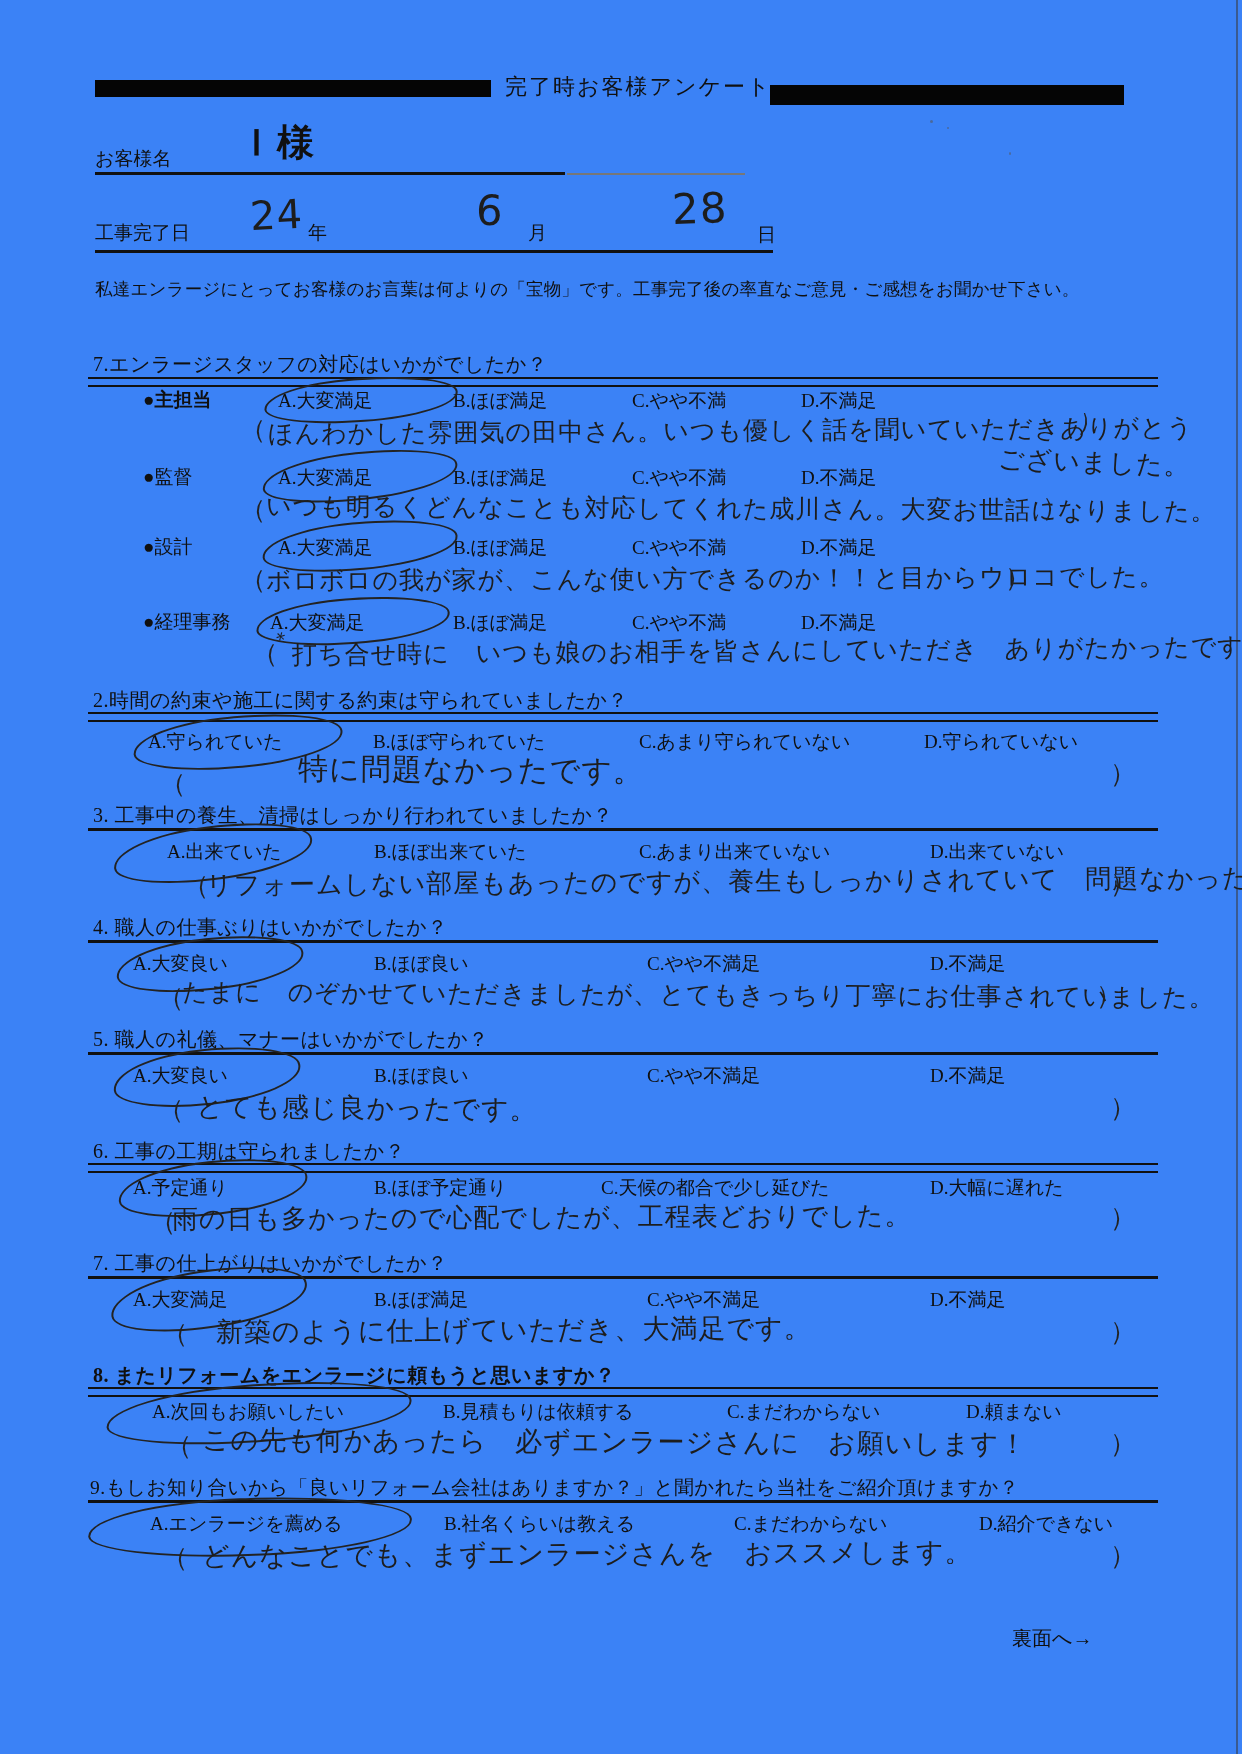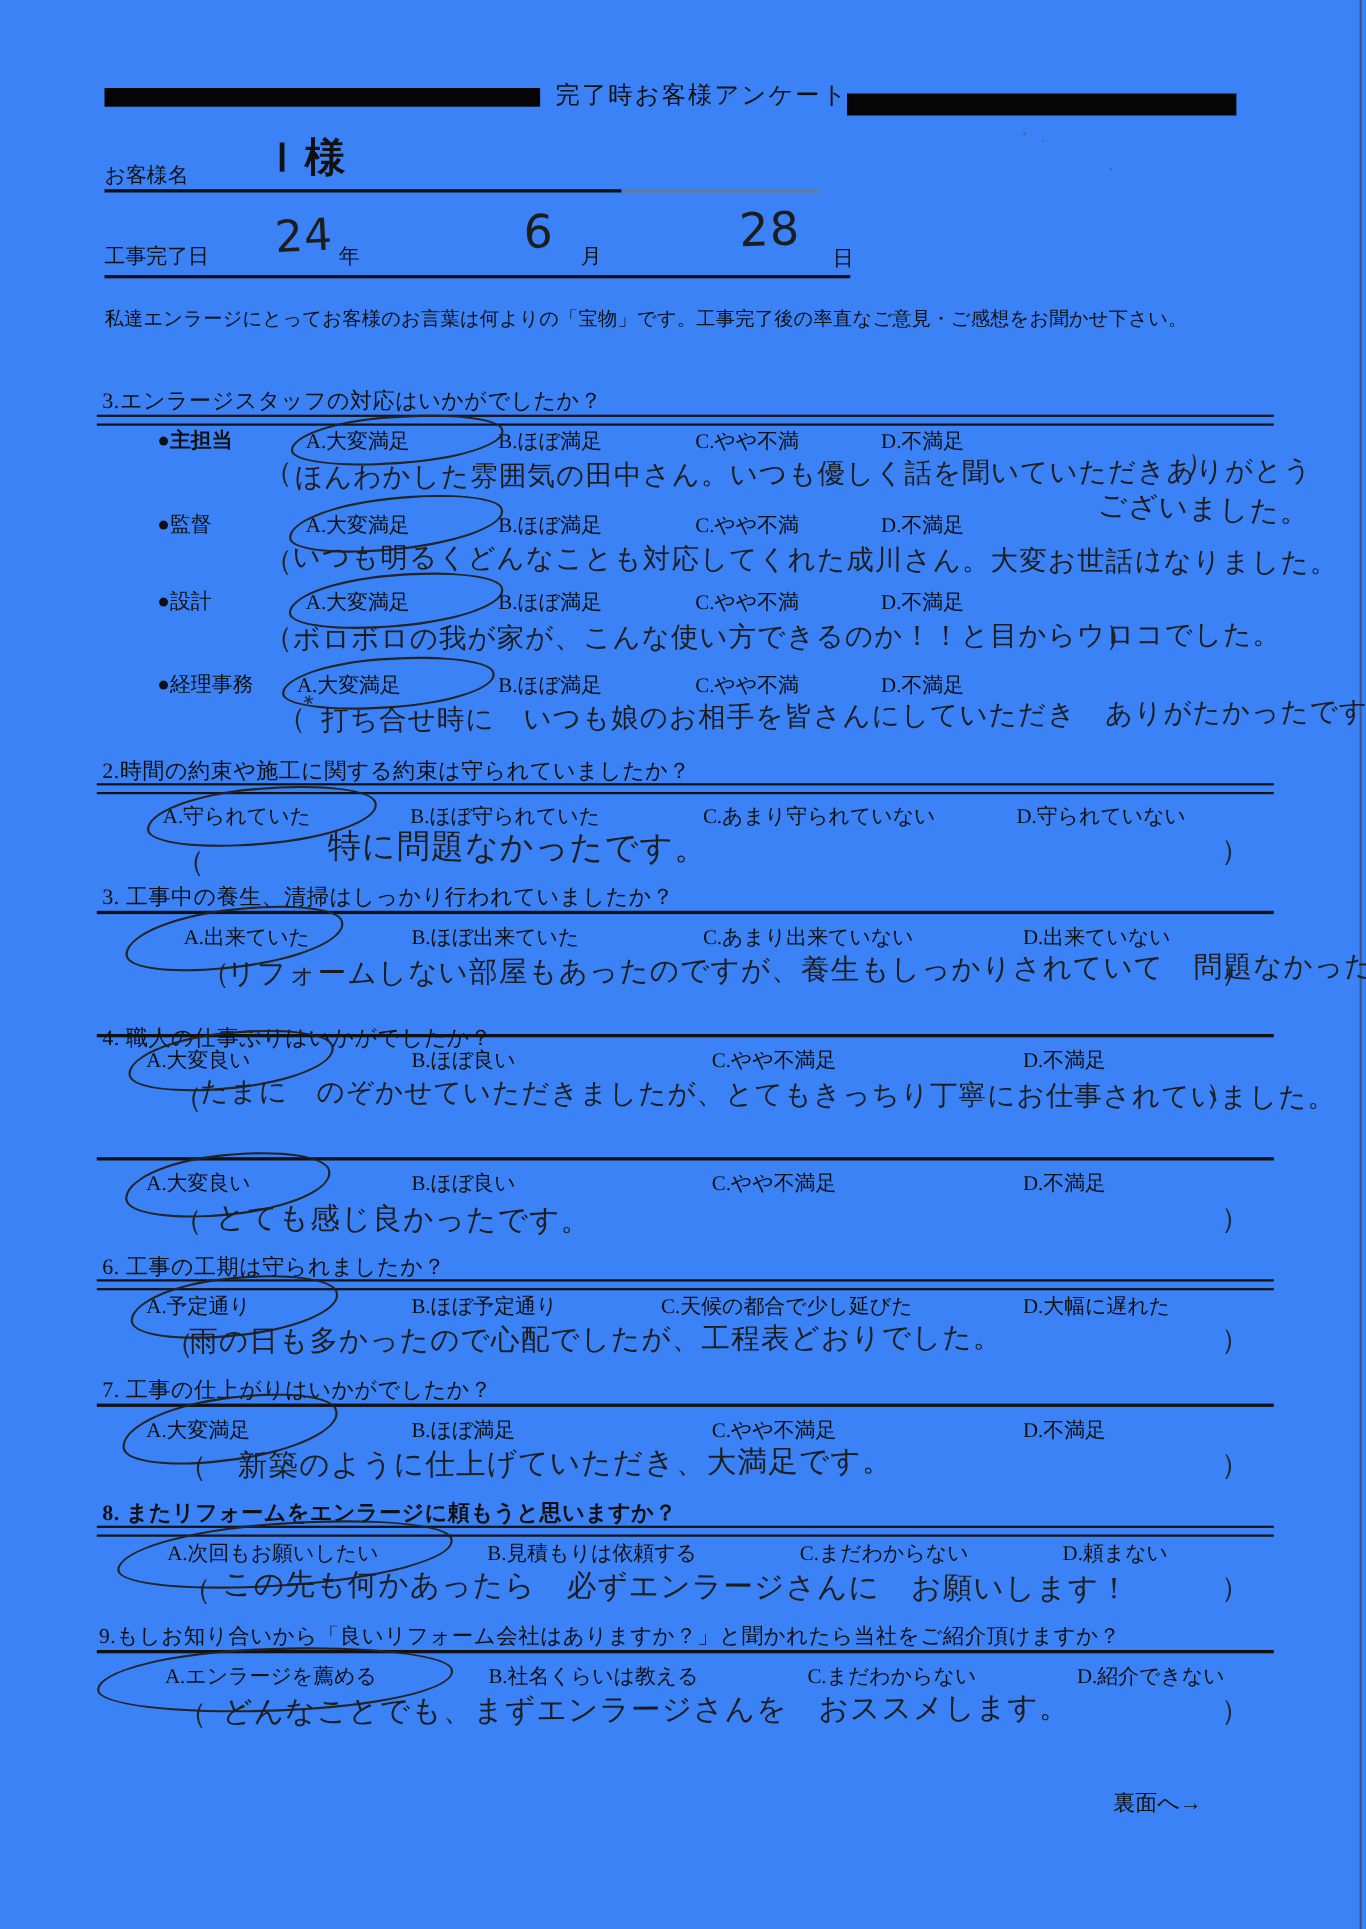--- a/index.html
+++ b/index.html
@@ -40,21 +40,21 @@
   <div class="abs hand" style="left:250px;top:192px;font-size:40px;transform:rotate(-3deg);">24</div>
   <div class="abs print lbl" style="left:308px;top:220px;">年</div>
   <div class="abs hand" style="left:476px;top:186px;font-size:42px;transform:rotate(2deg);">6</div>
   <div class="abs print lbl" style="left:528px;top:220px;">月</div>
   <div class="abs hand" style="left:672px;top:184px;font-size:42px;transform:rotate(-2deg);">28</div>
   <div class="abs print lbl" style="left:757px;top:222px;">日</div>
   <div class="rule" style="left:95px;top:250px;width:678px;height:2.5px;"></div>
 
   <div class="abs print" style="left:95px;top:277px;font-size:17.5px;letter-spacing:0.2px;">私達エンラージにとってお客様のお言葉は何よりの「宝物」です。工事完了後の率直なご意見・ご感想をお聞かせ下さい。</div>
 
-  <div class="abs print qhead" style="left:93px;top:351px;">3.エンラージスタッフの対応はいかがでしたか？</div>
+  <div class="abs print qhead" style="left:93px;top:351px;">7.エンラージスタッフの対応はいかがでしたか？</div>
   <div class="rule2" style="left:88px;top:377px;width:1070px;"></div>
 
   <div class="abs print lbl" style="left:143px;top:387px;font-weight:bold;">●主担当</div>
   <div class="abs print opt" style="left:278px;top:388px;">A.大変満足</div>
   <div class="abs print opt" style="left:453px;top:388px;">B.ほぼ満足</div>
   <div class="abs print opt" style="left:632px;top:388px;">C.やや不満</div>
   <div class="abs print opt" style="left:801px;top:388px;">D.不満足</div>
   <div class="circle" style="left:264px;top:378px;width:190px;height:40px;transform:rotate(-4deg);"></div>
   <div class="abs paren" style="left:240px;top:412px;">（</div>
   <div class="abs hand" style="left:268px;top:414px;font-size:25px;transform:rotate(-0.4deg);">ほんわかした雰囲気の田中さん。いつも優しく話を聞いていただきありがとう</div>
@@ -106,31 +106,32 @@
   <div class="rule" style="left:88px;top:828px;width:1070px;"></div>
   <div class="abs print opt" style="left:133px;top:839px;margin-left:34px;">A.出来ていた</div>
   <div class="abs print opt" style="left:374px;top:839px;">B.ほぼ出来ていた</div>
   <div class="abs print opt" style="left:639px;top:839px;">C.あまり出来ていない</div>
   <div class="abs print opt" style="left:930px;top:839px;">D.出来ていない</div>
   <div class="circle" style="left:113px;top:826px;width:196px;height:50px;transform:rotate(-7deg);"></div>
   <div class="abs paren" style="left:183px;top:868px;">（</div>
   <div class="abs hand" style="left:206px;top:864px;font-size:26px;transform:rotate(-0.4deg);">リフォームしない部屋もあったのですが、養生もしっかりされていて　問題なかったです</div>
   <div class="abs paren" style="left:1110px;top:866px;">）</div>
 
-  <div class="abs print qhead" style="left:93px;top:914px;margin-top:16px;">4. 職人の仕事ぶりはいかがでしたか？</div>
+  <div class="abs print qhead" style="left:93px;top:914px;">4. 職人の仕事ぶりはいかがでしたか？</div>
   <div class="rule" style="left:88px;top:940px;width:1070px;"></div>
   <div class="abs print opt" style="left:133px;top:951px;">A.大変良い</div>
   <div class="abs print opt" style="left:374px;top:951px;">B.ほぼ良い</div>
   <div class="abs print opt" style="left:647px;top:951px;">C.やや不満足</div>
   <div class="abs print opt" style="left:930px;top:951px;">D.不満足</div>
   <div class="circle" style="left:116px;top:938px;width:184px;height:48px;transform:rotate(-6deg);"></div>
   <div class="abs paren" style="left:158px;top:980px;">（</div>
   <div class="abs hand" style="left:182px;top:978px;font-size:25px;transform:rotate(0.3deg);">たまに　のぞかせていただきましたが、とてもきっちり丁寧にお仕事されていました。</div>
   <div class="abs paren" style="left:1096px;top:978px;">）</div>
 
+  <div class="abs print qhead" style="left:93px;top:1026px;">5. 職人の礼儀、マナーはいかがでしたか？</div>
   <div class="rule" style="left:88px;top:1052px;width:1070px;"></div>
   <div class="abs print opt" style="left:133px;top:1063px;">A.大変良い</div>
   <div class="abs print opt" style="left:374px;top:1063px;">B.ほぼ良い</div>
   <div class="abs print opt" style="left:647px;top:1063px;">C.やや不満足</div>
   <div class="abs print opt" style="left:930px;top:1063px;">D.不満足</div>
   <div class="circle" style="left:113px;top:1049px;width:184px;height:52px;transform:rotate(-6deg);"></div>
   <div class="abs paren" style="left:158px;top:1092px;">（</div>
   <div class="abs hand" style="left:196px;top:1090px;font-size:27px;transform:rotate(0.5deg);">とても感じ良かったです。</div>
   <div class="abs paren" style="left:1110px;top:1090px;">）</div>
 

